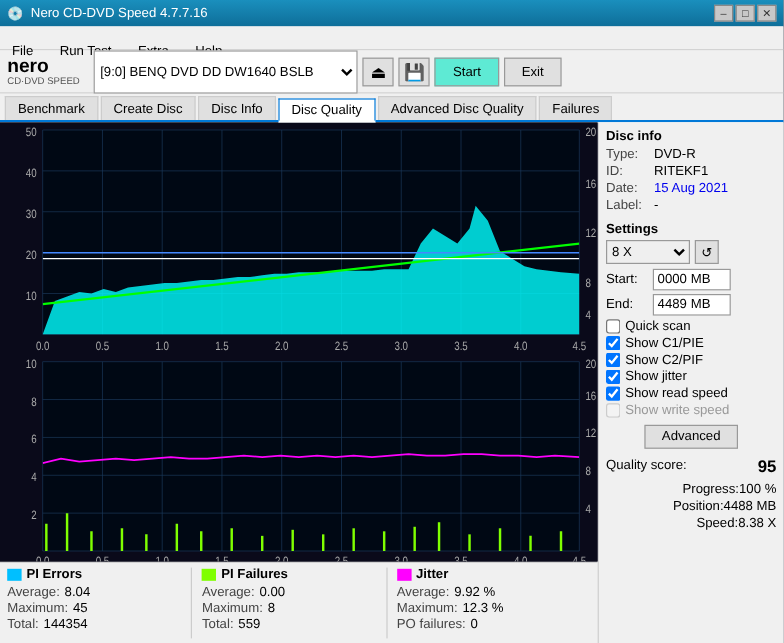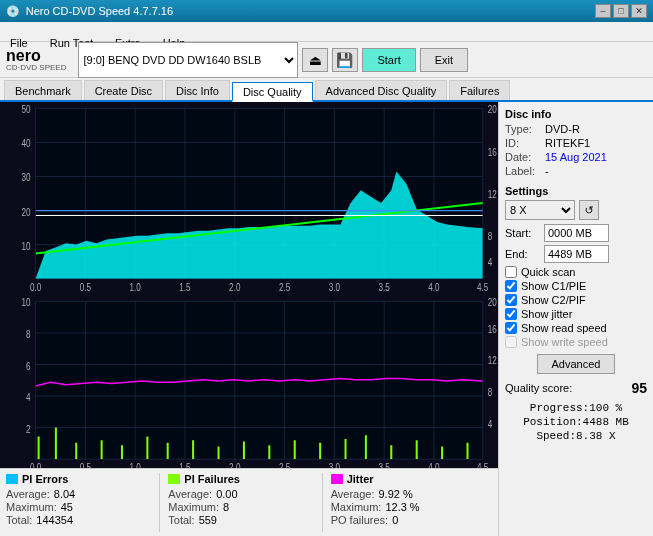--- a/index.html
+++ b/index.html
@@ -245,24 +245,23 @@
       font-size: 14px;
       font-weight: bold;
       color: #000;
     }
 
     .progress-section {
       margin-top: 6px;
     }
     .progress-row {
       display: flex;
-      justify-content: center;
+      justify-content: flex-end;
       margin-bottom: 2px;
       font-size: 11px;
-      font-family: Liberation Mono, monospace;
     }
 
     .left-panel-bottom {
       flex: 1;
       display: flex;
       flex-direction: column;
     }
     .charts-wrapper {
       flex: 1;
       background: #000014;

